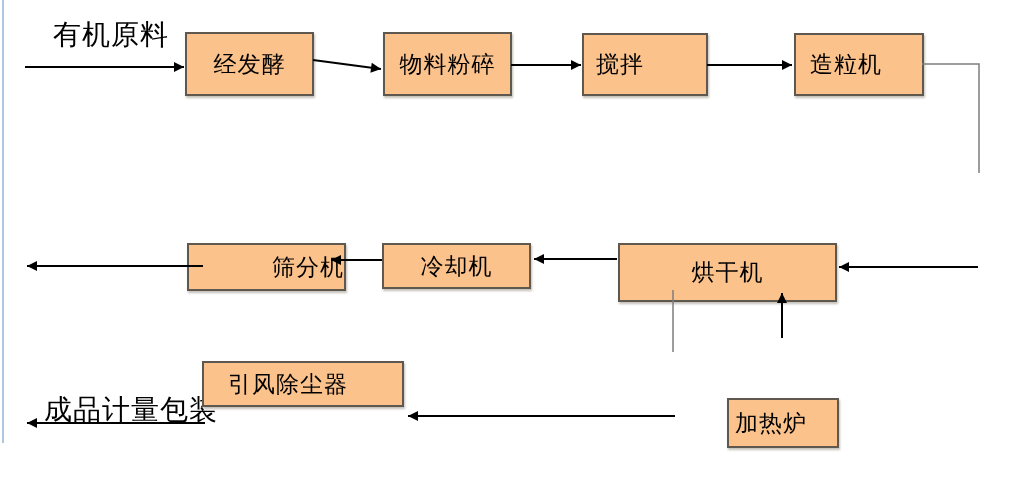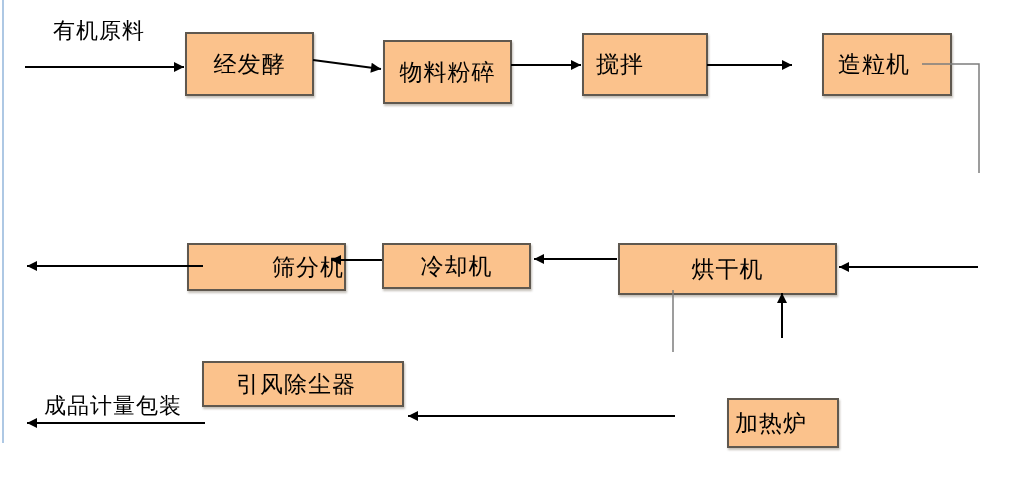--- a/index.html
+++ b/index.html
@@ -28,33 +28,33 @@
     font-size:23px;
     letter-spacing:1px;
     white-space:nowrap;
   }
   .node.center{justify-content:center;}
   .node.left{justify-content:flex-start;}
   .node span{pointer-events:none;}
   
   .flabel{
     position:absolute;
-    font-size:22px;
+    font-size:28px;
     letter-spacing:1px;
     white-space:nowrap;
   }
   
   #n-fermentation{left:185px;top:32px;width:129px;height:64px;}
-  #n-crushing{left:383px;top:32px;width:129px;height:64px;margin-top:8px;}
+  #n-crushing{left:383px;top:32px;width:129px;height:64px;}
   #n-mixing{left:582px;top:33px;width:126px;height:63px;padding-left:12px;}
-  #n-granulator{left:794px;top:33px;width:130px;height:63px;padding-left:14px;margin-left:28px;}
-  #n-dryer{left:618px;top:243px;width:219px;height:52px;}
+  #n-granulator{left:794px;top:33px;width:130px;height:63px;padding-left:14px;}
+  #n-dryer{left:618px;top:243px;width:219px;height:59px;}
   #n-cooler{left:382px;top:243px;width:149px;height:46px;}
   #n-screener{left:187px;top:243px;width:159px;height:48px;padding-left:13px;justify-content:flex-end;}
-  #n-dust{left:202px;top:361px;width:202px;height:46px;padding-left:32px;}
+  #n-dust{left:202px;top:361px;width:202px;height:46px;padding-left:24px;}
   #n-furnace{left:727px;top:398px;width:112px;height:50px;padding-left:6px;}
   
   #l-raw{left:53px;top:16px;}
   #l-finished{left:44px;top:239px;}
   #l-exhaust{left:44px;top:391px;}
   
   #arrows{position:absolute;left:0;top:0;width:1031px;height:478px;pointer-events:none;}
 </style>
 </head>
 <body>

